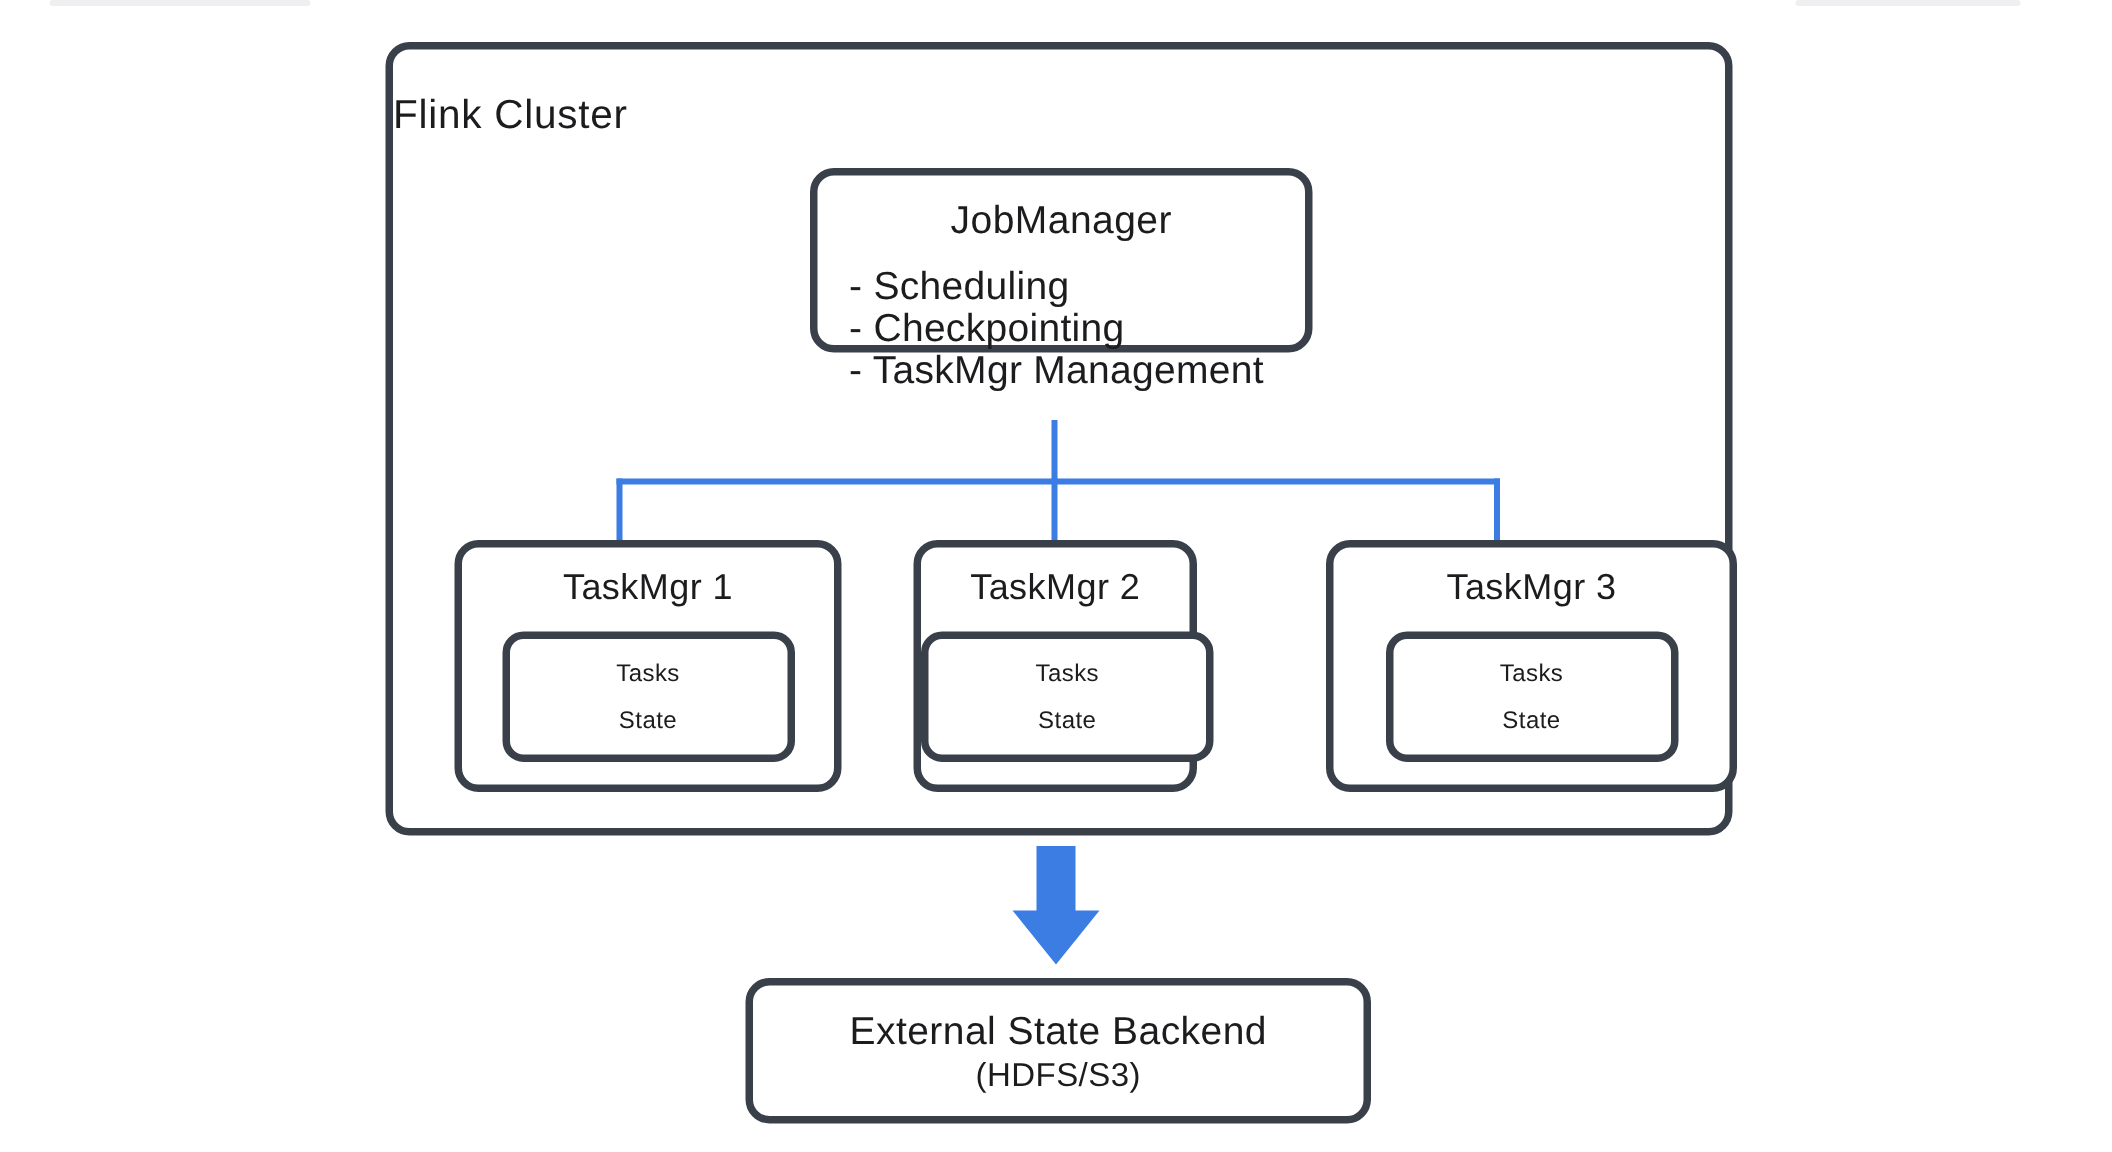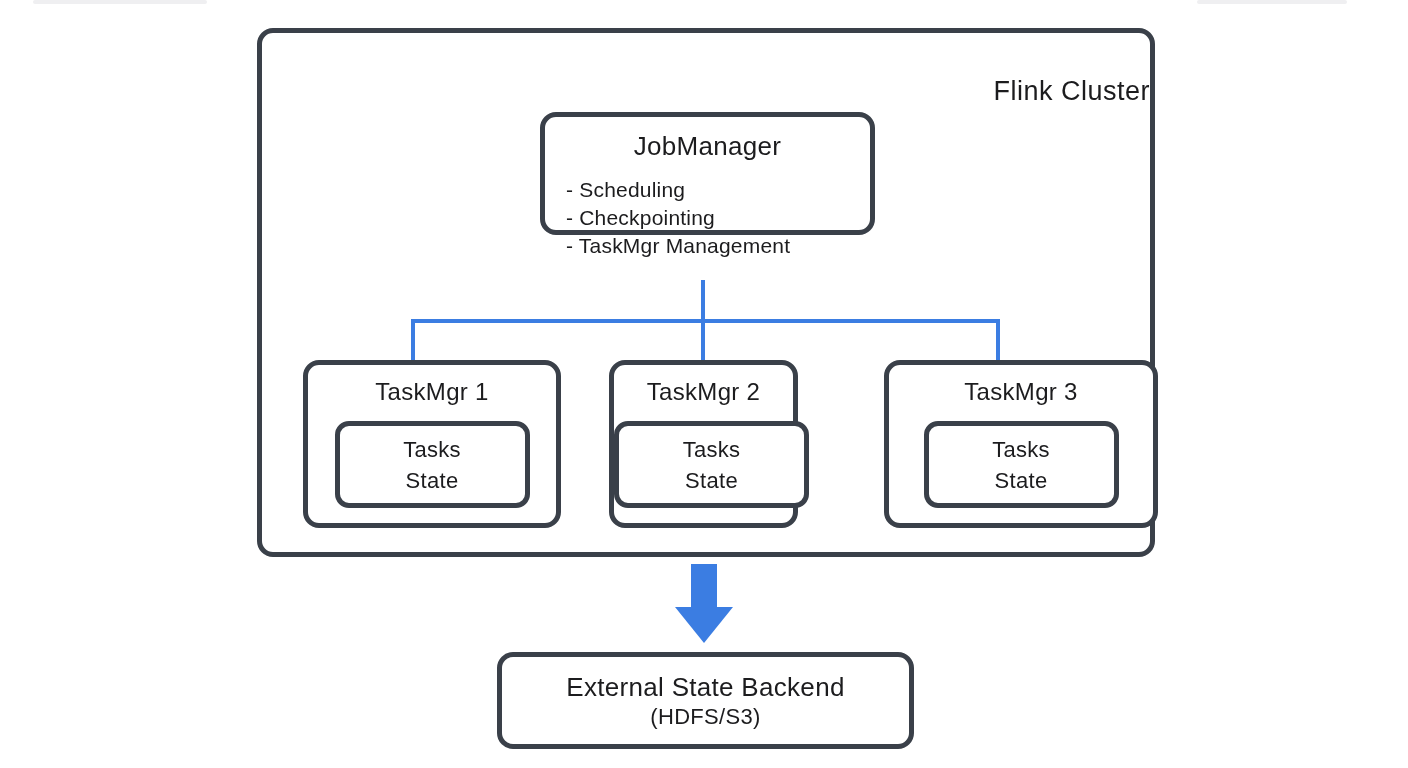--- a/index.html
+++ b/index.html
@@ -33,22 +33,22 @@
     border: 5px solid #3a4049;
   }
 
   .cluster {
     left: 257px; top: 28px;
     width: 898px; height: 529px;
     border-radius: 16px;
   }
   .cluster-title {
     position: absolute;
-    left: 0; top: 43px; width: 100%;
-    text-align: right;
+    left: 0; top: 28px; width: 100%;
+    text-align: left;
     font-size: 27px;
     font-weight: 500;
     letter-spacing: 0.5px;
   }
 
   .jobmanager {
     left: 540px; top: 112px;
     width: 335px; height: 123px;
     border-radius: 16px;
   }
@@ -59,21 +59,21 @@
     font-weight: 500;
     line-height: 30px;
     letter-spacing: 0.3px;
   }
   .jobmanager-bullets {
     list-style: none;
     margin-top: 15px;
     padding-left: 21px;
   }
   .jobmanager-bullets li {
-    font-size: 21px;
+    font-size: 26px;
     line-height: 28px;
     letter-spacing: 0.2px;
   }
 
   
   .connector {
     position: absolute;
     background: #3b7de2;
   }
   .conn-jm-down   { left: 701px; top: 280px; width: 4px;  height: 41px; }
@@ -104,21 +104,21 @@
     height: 87px;
     border: 5px solid #3a4049;
     border-radius: 14px;
     background: #ffffff;
     display: flex;
     flex-direction: column;
     justify-content: center;
     text-align: center;
   }
   .tasks-state .line {
-    font-size: 22px;
+    font-size: 16px;
     line-height: 31px;
     letter-spacing: 0.3px;
   }
 
   
   .arrow-shaft {
     position: absolute;
     left: 691px; top: 564px;
     width: 26px; height: 44px;
     background: #3b7de2;

